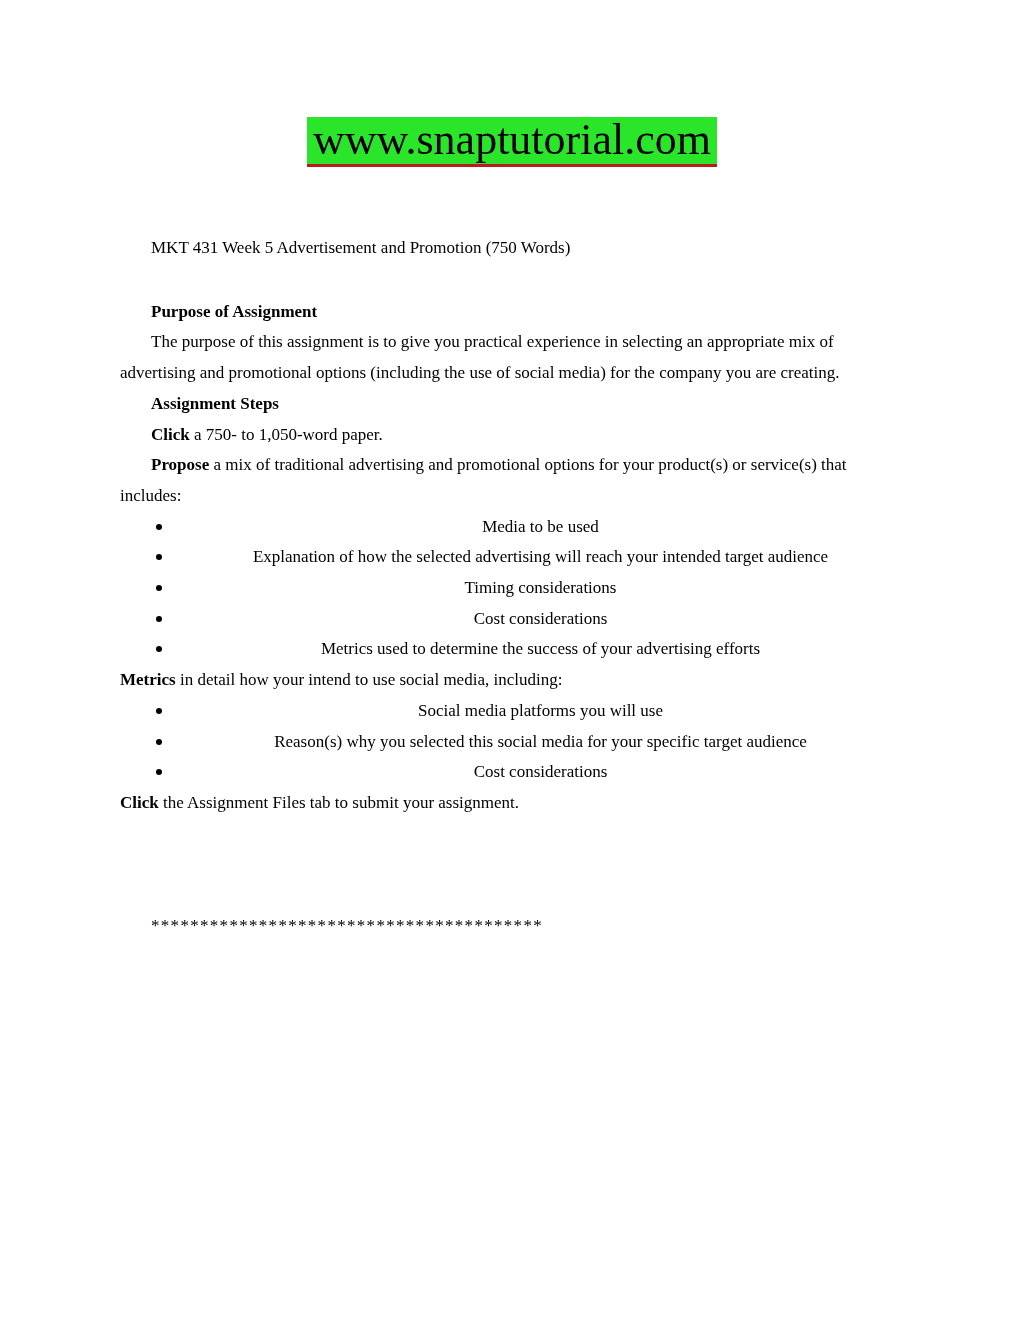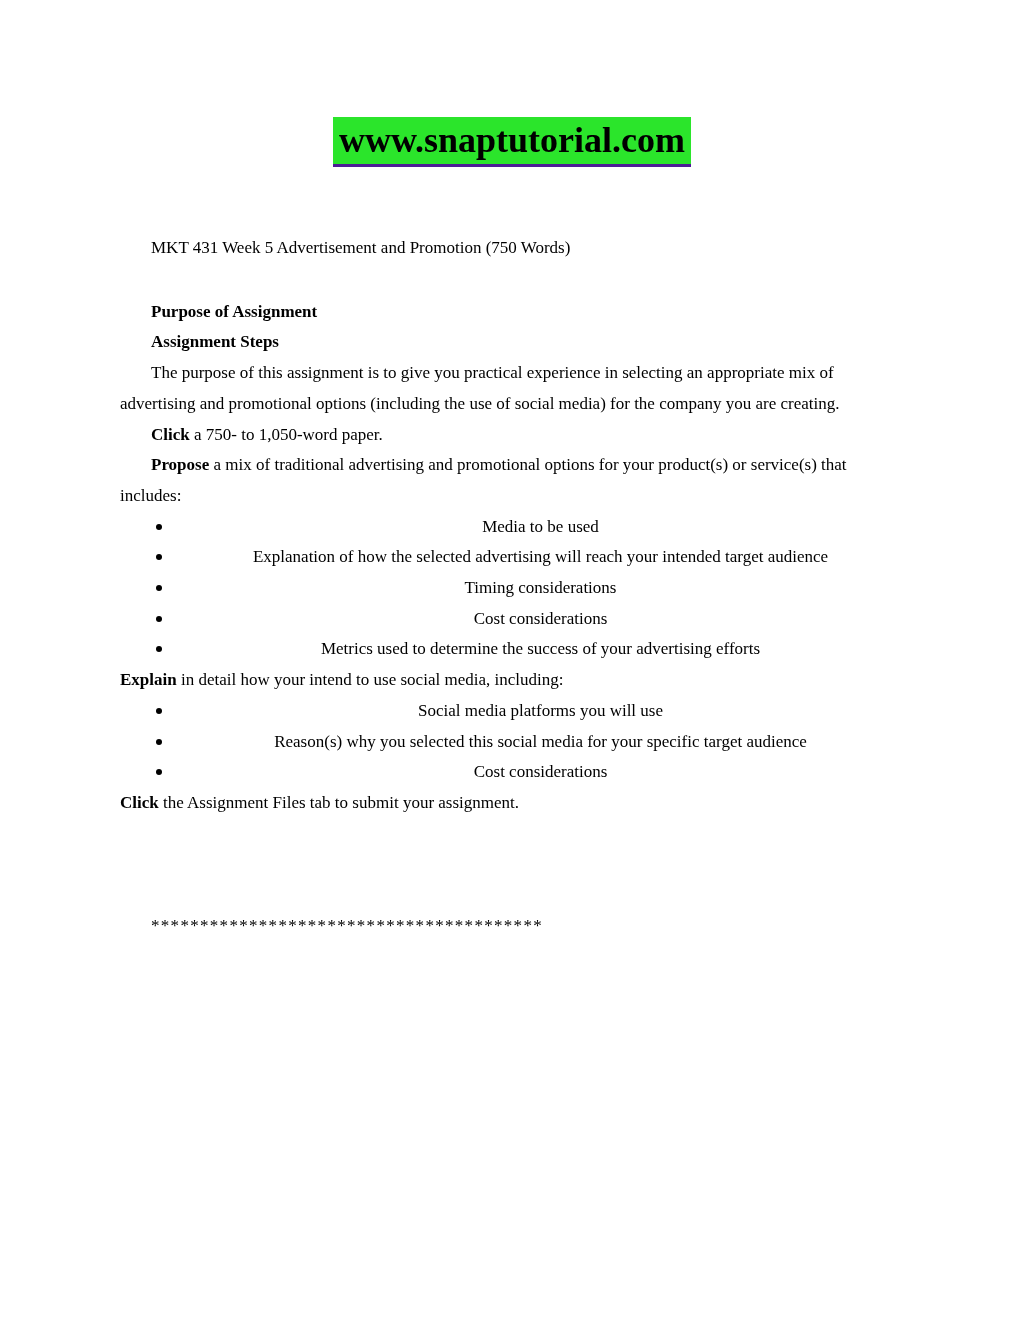--- a/index.html
+++ b/index.html
@@ -16,25 +16,25 @@
   
   .banner-area {
     height: 167px;
     padding-top: 117px;
     text-align: center;
   }
   .banner {
     display: inline-block;
     background: #2BE52B;
     padding: 1px 6px 2px 6px;
-    border-bottom: 3px solid #4c1d95;
+    border-bottom: 3px solid #b91c1c;
     text-decoration: none;
     color: #000000;
-    font-weight: bold;
-    font-size: 36px;
+    font-weight: normal;
+    font-size: 44px;
     line-height: 44px;
     cursor: pointer;
   }
   
   .doc-body {
     margin: 66px 0 0 120px;
     width: 780px;
     font-size: 17px;
     line-height: 30.7px;
   }
@@ -69,37 +69,37 @@
     <a class="banner" style="background-color: rgb(43, 229, 43); color: rgb(0, 0, 0);"><span>www.snaptutorial.com</span></a>
   </div>
 
   <div class="doc-body">
 
     <p class="indent doc-title">MKT 431 Week 5 Advertisement and Promotion (750 Words)</p>
 
 
     <p class="indent bold">Purpose of Assignment</p>
 
+    <p class="indent">The purpose of this assignment is to give you practical experience in selecting an appropriate mix of advertising and promotional options (including the use of social media) for the company you are creating.</p>
+
     <p class="indent bold">Assignment Steps</p>
-
-    <p class="indent">The purpose of this assignment is to give you practical experience in selecting an appropriate mix of advertising and promotional options (including the use of social media) for the company you are creating.</p>
 
     <p class="indent"><b>Click</b><span> a 750- to 1,050-word paper.</span></p>
 
     <p class="indent"><b>Propose</b><span> a mix of traditional advertising and promotional options for your product(s) or service(s) that includes:</span></p>
 
     <ul class="bullets">
       <li><span>Media to be used</span></li>
       <li><span>Explanation of how the selected advertising will reach your intended target audience</span></li>
       <li><span>Timing considerations</span></li>
       <li><span>Cost considerations</span></li>
       <li><span>Metrics used to determine the success of your advertising efforts</span></li>
     </ul>
 
-    <p><b>Explain</b><span> in detail how your intend to use social media, including:</span></p>
+    <p><b>Metrics</b><span> in detail how your intend to use social media, including:</span></p>
 
     <ul class="bullets">
       <li><span>Social media platforms you will use</span></li>
       <li><span>Reason(s) why you selected this social media for your specific target audience</span></li>
       <li><span>Cost considerations</span></li>
     </ul>
 
     <p><b>Click</b><span> the Assignment Files tab to submit your assignment.</span></p>
 
     <p class="indent separator-line">****************************************</p>

